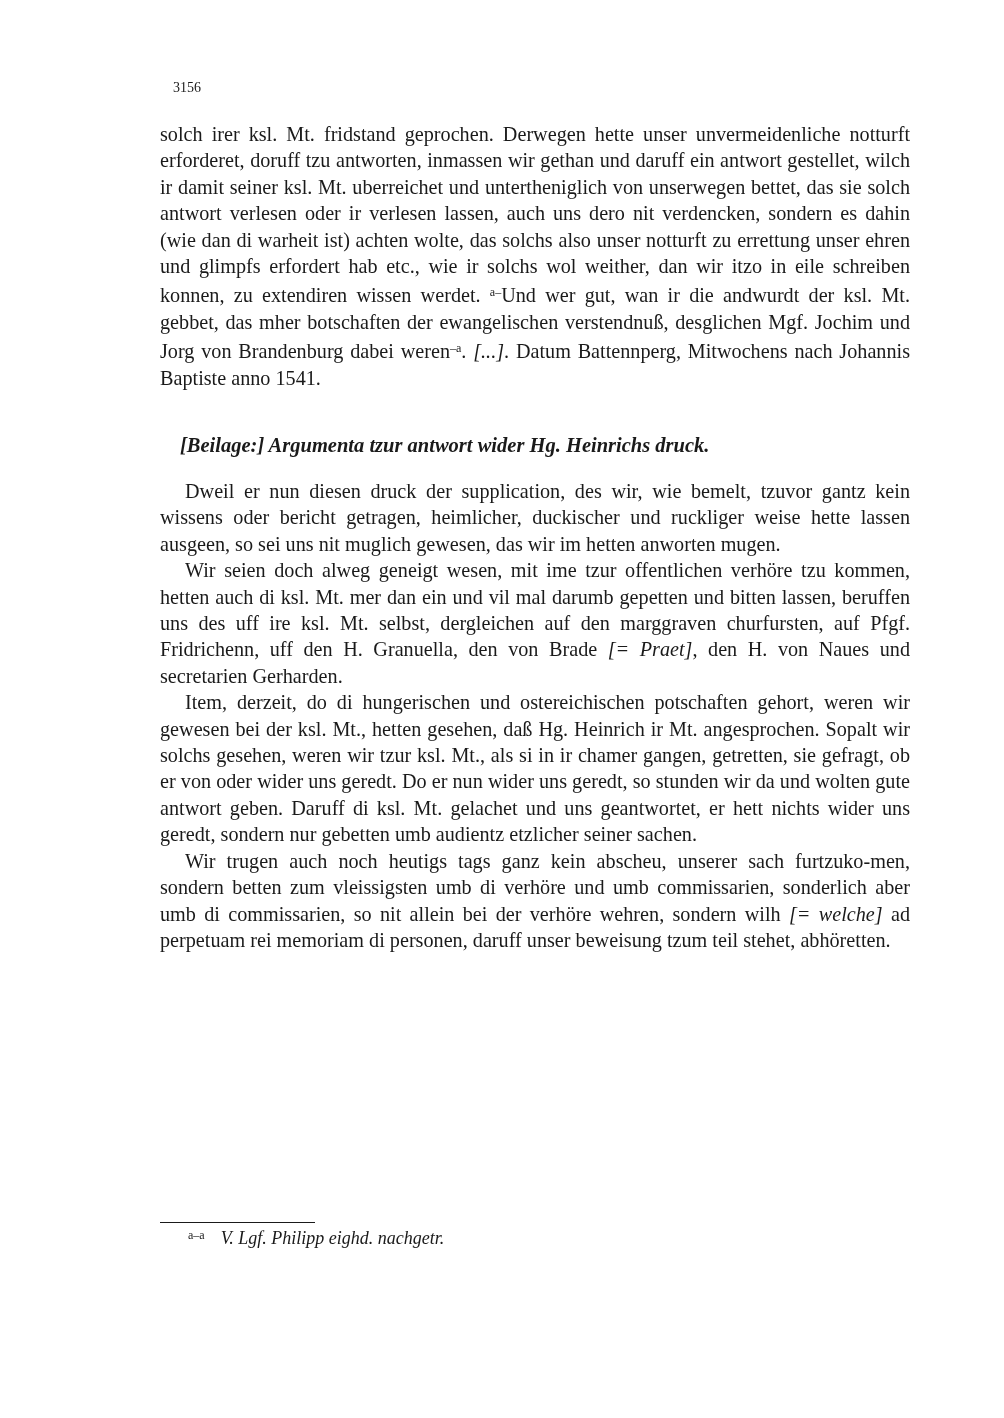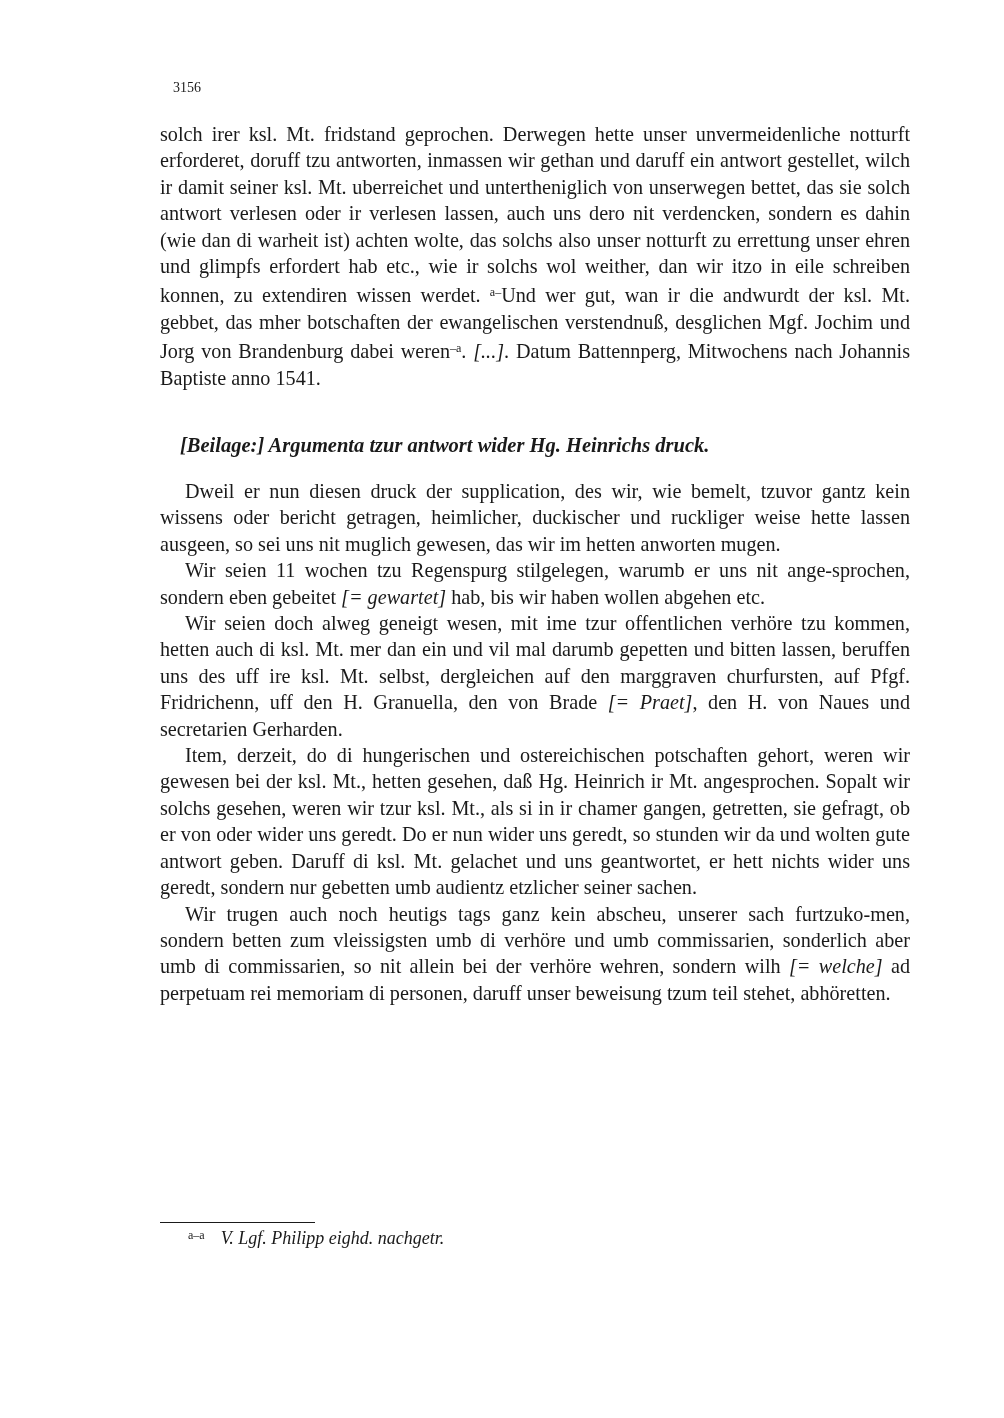--- a/index.html
+++ b/index.html
@@ -33,21 +33,20 @@
   </div>
 
   <div class="body-text">
     <p class="last-line"><span>solch irer ksl. Mt. fridstand geprochen. Derwegen hette unser unvermeidenliche notturft erforderet, doruff tzu antworten, inmassen wir gethan und daruff ein antwort gestellet, wilch ir damit seiner ksl. Mt. uberreichet und untertheniglich von unserwegen bettet, das sie solch antwort verlesen oder ir verlesen lassen, auch uns dero nit verdencken, sondern es dahin (wie dan di warheit ist) achten wolte, das solchs also unser notturft zu errettung unser ehren und glimpfs erfordert hab etc., wie ir solchs wol weither, dan wir itzo in eile schreiben konnen, zu extendiren wissen werdet. </span><sup class="fn">a–</sup><span>Und wer gut, wan ir die andwurdt der ksl. Mt. gebbet, das mher botschaften der ewangelischen verstendnuß, desglichen Mgf. Jochim und Jorg von Brandenburg dabei weren</span><sup class="fn">–a</sup><span>. </span><em>[...]</em><span>. Datum Battennperg, Mitwochens nach Johannis Baptiste anno 1541.</span></p>
   </div>
 
   <div class="section-title">[Beilage:] Argumenta tzur antwort wider Hg. Heinrichs druck.</div>
 
   <div class="beilage">
     <p class="indent last-line">Dweil er nun diesen druck der supplication, des wir, wie bemelt, tzuvor gantz kein wissens oder bericht getragen, heimlicher, duckischer und ruckliger weise hette lassen ausgeen, so sei uns nit muglich gewesen, das wir im hetten anworten mugen.</p>
-    <p class="indent last-line"><span>Wir seien 11 wochen tzu Regenspurg stilgelegen, warumb er uns nit ange-sprochen, sondern eben gebeitet </span><em>[= gewartet]</em><span> hab, bis wir haben wollen abgehen etc.</span></p>
     <p class="indent last-line"><span>Wir seien doch alweg geneigt wesen, mit ime tzur offentlichen verhöre tzu kommen, hetten auch di ksl. Mt. mer dan ein und vil mal darumb gepetten und bitten lassen, beruffen uns des uff ire ksl. Mt. selbst, dergleichen auf den marggraven churfursten, auf Pfgf. Fridrichenn, uff den H. Granuella, den von Brade </span><em>[= Praet]</em><span>, den H. von Naues und secretarien Gerharden.</span></p>
     <p class="indent last-line">Item, derzeit, do di hungerischen und ostereichischen potschaften gehort, weren wir gewesen bei der ksl. Mt., hetten gesehen, daß Hg. Heinrich ir Mt. angesprochen. Sopalt wir solchs gesehen, weren wir tzur ksl. Mt., als si in ir chamer gangen, getretten, sie gefragt, ob er von oder wider uns geredt. Do er nun wider uns geredt, so stunden wir da und wolten gute antwort geben. Daruff di ksl. Mt. gelachet und uns geantwortet, er hett nichts wider uns geredt, sondern nur gebetten umb audientz etzlicher seiner sachen.</p>
     <p class="indent last-line"><span>Wir trugen auch noch heutigs tags ganz kein abscheu, unserer sach furtzuko-men, sondern betten zum vleissigsten umb di verhöre und umb commissarien, sonderlich aber umb di commissarien, so nit allein bei der verhöre wehren, sondern wilh </span><em>[= welche]</em><span> ad perpetuam rei memoriam di personen, daruff unser beweisung tzum teil stehet, abhöretten.</span></p>
   </div>
 
   <div class="footnote-rule"></div>
   <div class="footnote">
     <span class="fn-mark">a–a</span><span class="fn-text">V. Lgf. Philipp eighd. nachgetr.</span>
   </div>
 

